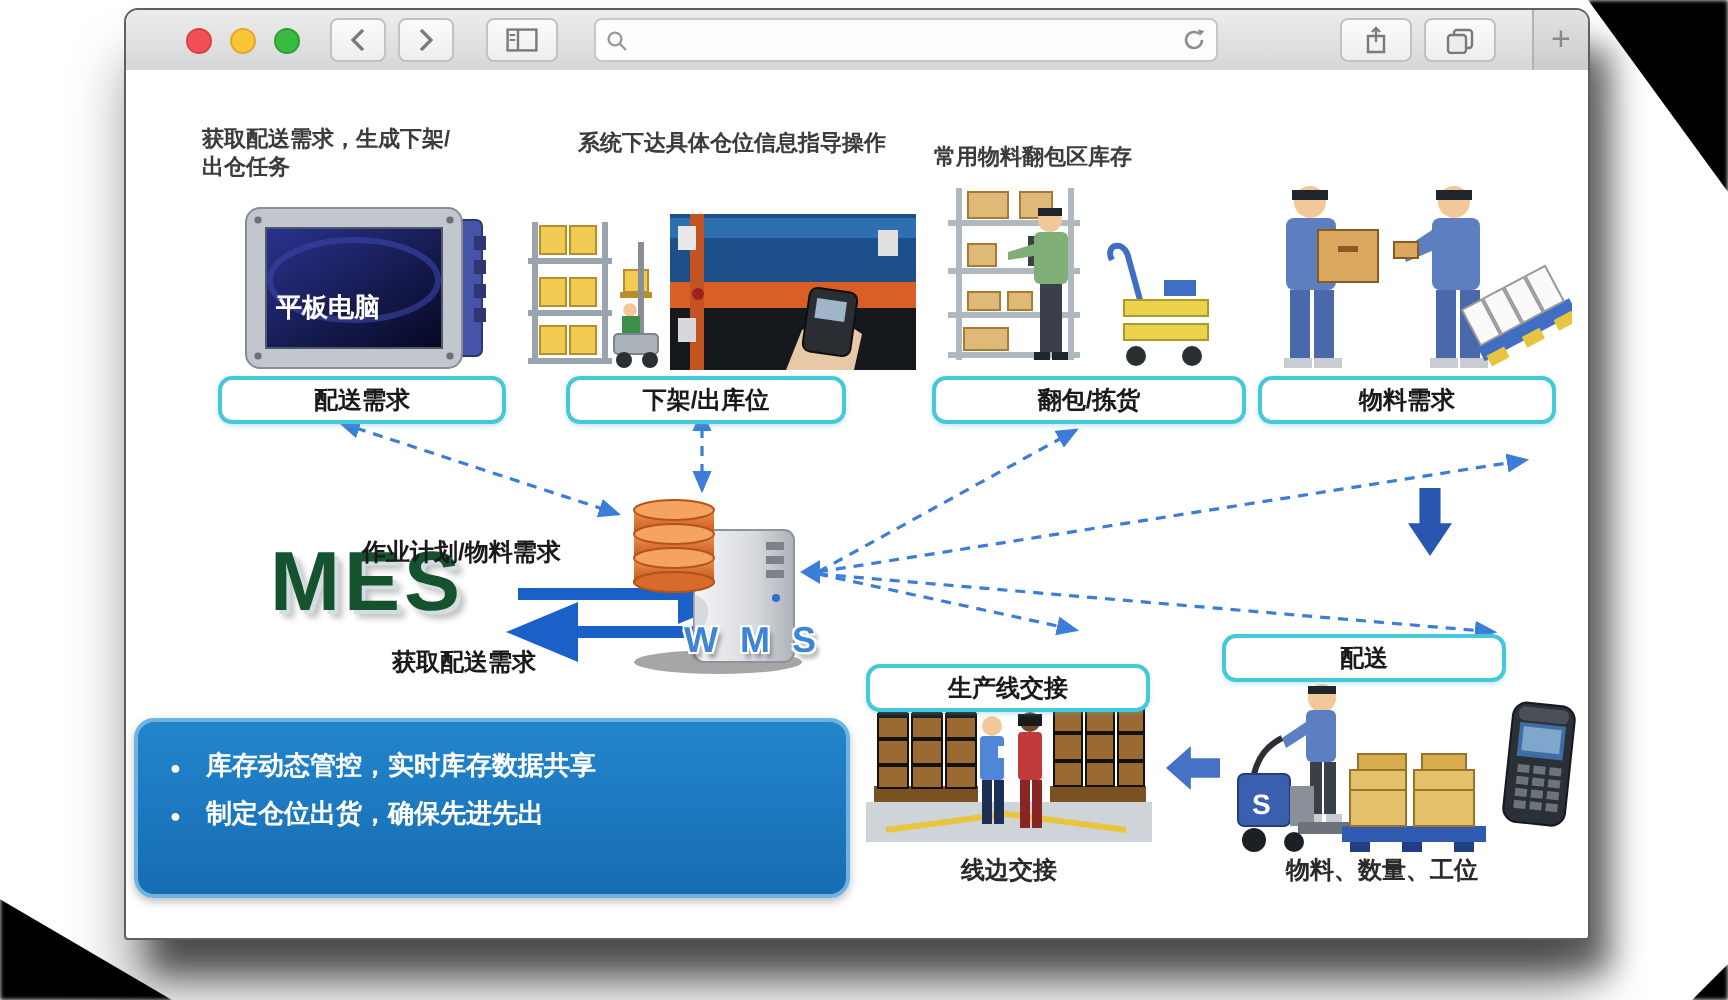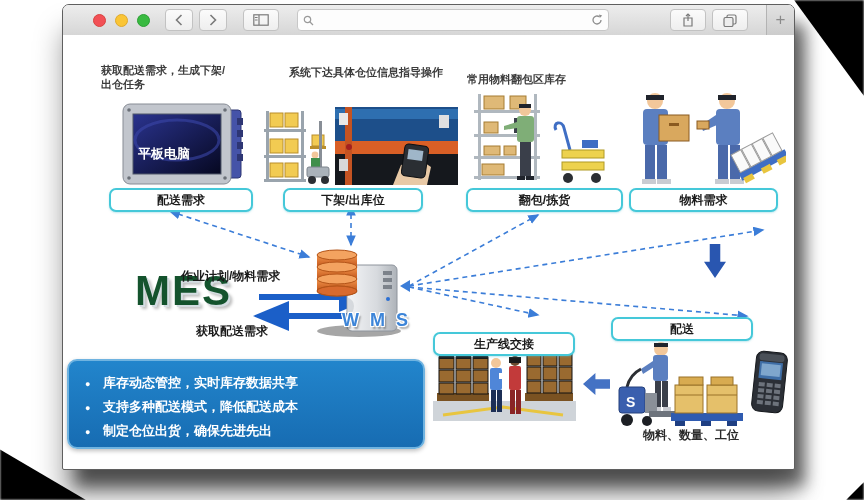--- a/index.html
+++ b/index.html
@@ -379,21 +379,20 @@
     <div class="abs stagebox" style="left:370px;top:282px;width:138px;margin-top:15px;">
       <span>生产线交接</span>
     </div>
     <div class="abs stagebox" style="left:548px;top:282px;width:138px;">
       <span>配送</span>
     </div>
 
     <div class="abs" id="benefits">
       <ul>
         <li>库存动态管控，实时库存数据共享</li>
-        <li>支持多种配送模式，降低配送成本</li>
         <li>制定仓位出货，确保先进先出</li>
       </ul>
     </div>
 
     <svg class="abs clipart" style="left:370px;top:308px;" width="143" height="80" viewBox="0 0 143 80">
       <rect x="0" y="58" width="143" height="20" fill="#cfd4d9"></rect>
       <path d="M10,72 L70,64 L130,72" fill="none" stroke="#e8c53f" stroke-width="3"></path>
       <g>
         <rect x="4" y="50" width="52" height="8" fill="#7a5222"></rect>
         <rect x="6" y="14" width="15" height="12" fill="#9a6a30" stroke="#111"></rect>
@@ -427,20 +426,21 @@
       <rect x="57" y="25" width="12" height="22" rx="2" fill="#4f86d8"></rect>
       <rect x="66" y="30" width="8" height="6" fill="#fff"></rect>
       <rect x="58" y="47" width="5" height="22" fill="#1c2f55"></rect>
         <rect x="64" y="47" width="5" height="22" fill="#1c2f55"></rect>
       <circle cx="82" cy="18" r="5" fill="#6b4a2e"></circle>
       <path d="M76,14 h12 v6 h-12 z" fill="#1a1a1a"></path>
       <rect x="76" y="23" width="12" height="24" rx="2" fill="#c23a3a"></rect>
       <rect x="77" y="47" width="5" height="24" fill="#8a2525"></rect>
         <rect x="83" y="47" width="5" height="24" fill="#8a2525"></rect>
     </svg>
+    <div class="abs bottom-label" style="left:370px;top:392px;width:143px;">线边交接</div>
 
     <svg class="abs clipart" style="left:550px;top:302px;" width="136" height="92" viewBox="0 0 136 92">
       <circle cx="48" cy="12" r="7" fill="#f2c79a"></circle>
       <path d="M41,6 h14 v4 h-14 z" fill="#20242c"></path>
       <rect x="40" y="18" width="15" height="26" rx="3" fill="#5b7fc0"></rect>
       <path d="M40,24 L28,32 L30,37 L41,30 Z" fill="#5b7fc0"></path>
       <rect x="42" y="44" width="6" height="26" fill="#3a3f4a"></rect>
       <rect x="49" y="44" width="6" height="26" fill="#3a3f4a"></rect>
       <rect x="40" y="70" width="8" height="4" fill="#c9ccd2"></rect>
         <rect x="50" y="70" width="8" height="4" fill="#c9ccd2"></rect>

